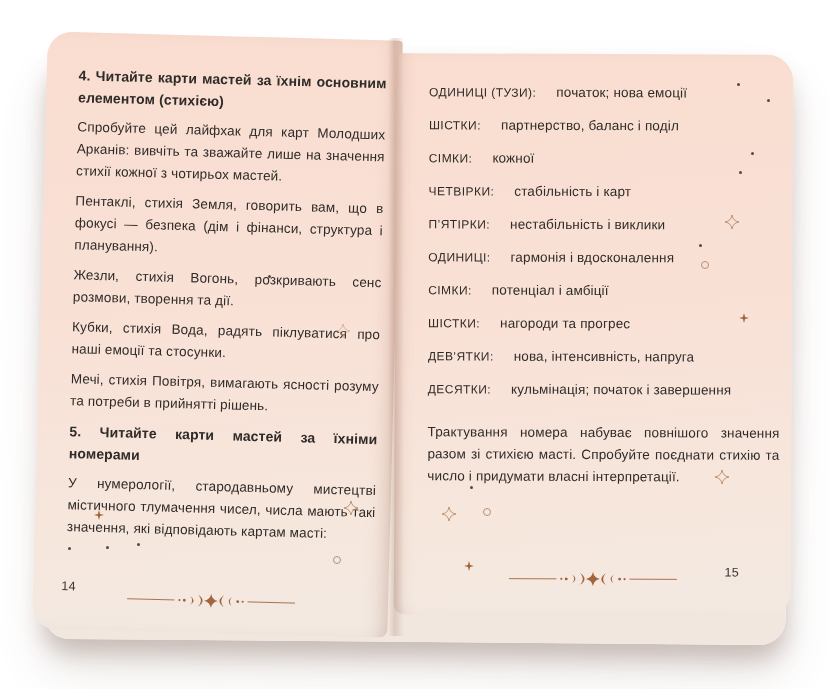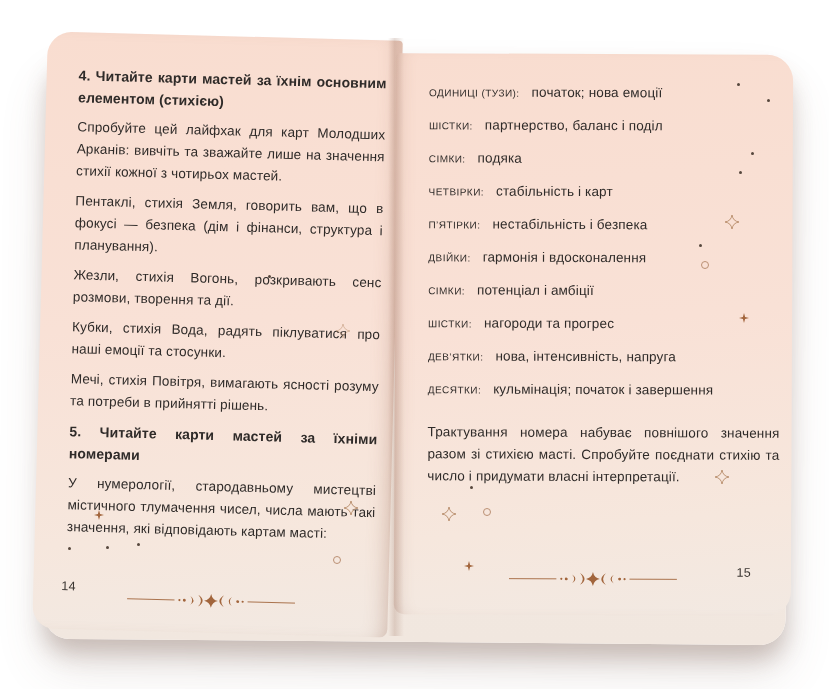--- a/index.html
+++ b/index.html
@@ -53,28 +53,28 @@
   .heading {
     font-weight:700; font-size:14px; line-height:22px;
     text-align:justify; letter-spacing:.1px;
     margin-bottom:8px;
   }
   .para {
     font-size:13.5px; line-height:22px; text-align:justify;
     letter-spacing:.15px; margin-bottom:8px;
   }
   .entry { margin-bottom:11px; font-size:13.5px; line-height:21px; letter-spacing:.15px; }
-  .entry-label { font-size:10px; letter-spacing:.45px; margin-right:12px; }
+  .entry-label { font-size:12px; letter-spacing:.45px; margin-right:20px; }
   .closing { margin-top:21px; }
 
   .page-number {
     position:absolute; font-size:12.5px; letter-spacing:.3px; color:#3a3531;
   }
   .page-left  .page-number { left:28px;  bottom:36px; }
-  .page-right .page-number { right:40px; bottom:36px; }
+  .page-right .page-number { right:52px; bottom:36px; }
 
   .divider {
     position:absolute; left:50%; transform:translateX(-50%);
     width:168px; height:16px;
   }
   .page-left  .divider { bottom:24px; }
   .page-right .divider { bottom:28px; }
 
   
   .deco { position:absolute; z-index:3; pointer-events:none; }
@@ -130,30 +130,30 @@
 
   <div class="page page-right">
     <div class="content-right">
       <div class="entry">
         <span class="entry-label">ОДИНИЦІ (ТУЗИ):</span><span class="entry-meaning">початок; нова емоції</span>
       </div>
       <div class="entry">
         <span class="entry-label">ШІСТКИ:</span><span class="entry-meaning">партнерство, баланс і поділ</span>
       </div>
       <div class="entry">
-        <span class="entry-label">СІМКИ:</span><span class="entry-meaning">подяка</span>
+        <span class="entry-label">СІМКИ:</span><span class="entry-meaning">кожної</span>
       </div>
       <div class="entry">
         <span class="entry-label">ЧЕТВІРКИ:</span><span class="entry-meaning">стабільність і карт</span>
       </div>
       <div class="entry">
-        <span class="entry-label">П’ЯТІРКИ:</span><span class="entry-meaning">нестабільність і безпека</span>
-      </div>
-      <div class="entry">
-        <span class="entry-label">ДВІЙКИ:</span><span class="entry-meaning">гармонія і вдосконалення</span>
+        <span class="entry-label">П’ЯТІРКИ:</span><span class="entry-meaning">нестабільність і виклики</span>
+      </div>
+      <div class="entry">
+        <span class="entry-label">ОДИНИЦІ:</span><span class="entry-meaning">гармонія і вдосконалення</span>
       </div>
       <div class="entry">
         <span class="entry-label">СІМКИ:</span><span class="entry-meaning">потенціал і амбіції</span>
       </div>
       <div class="entry">
         <span class="entry-label">ШІСТКИ:</span><span class="entry-meaning">нагороди та прогрес</span>
       </div>
       <div class="entry">
         <span class="entry-label">ДЕВ’ЯТКИ:</span><span class="entry-meaning">нова, інтенсивність, напруга</span>
       </div>

